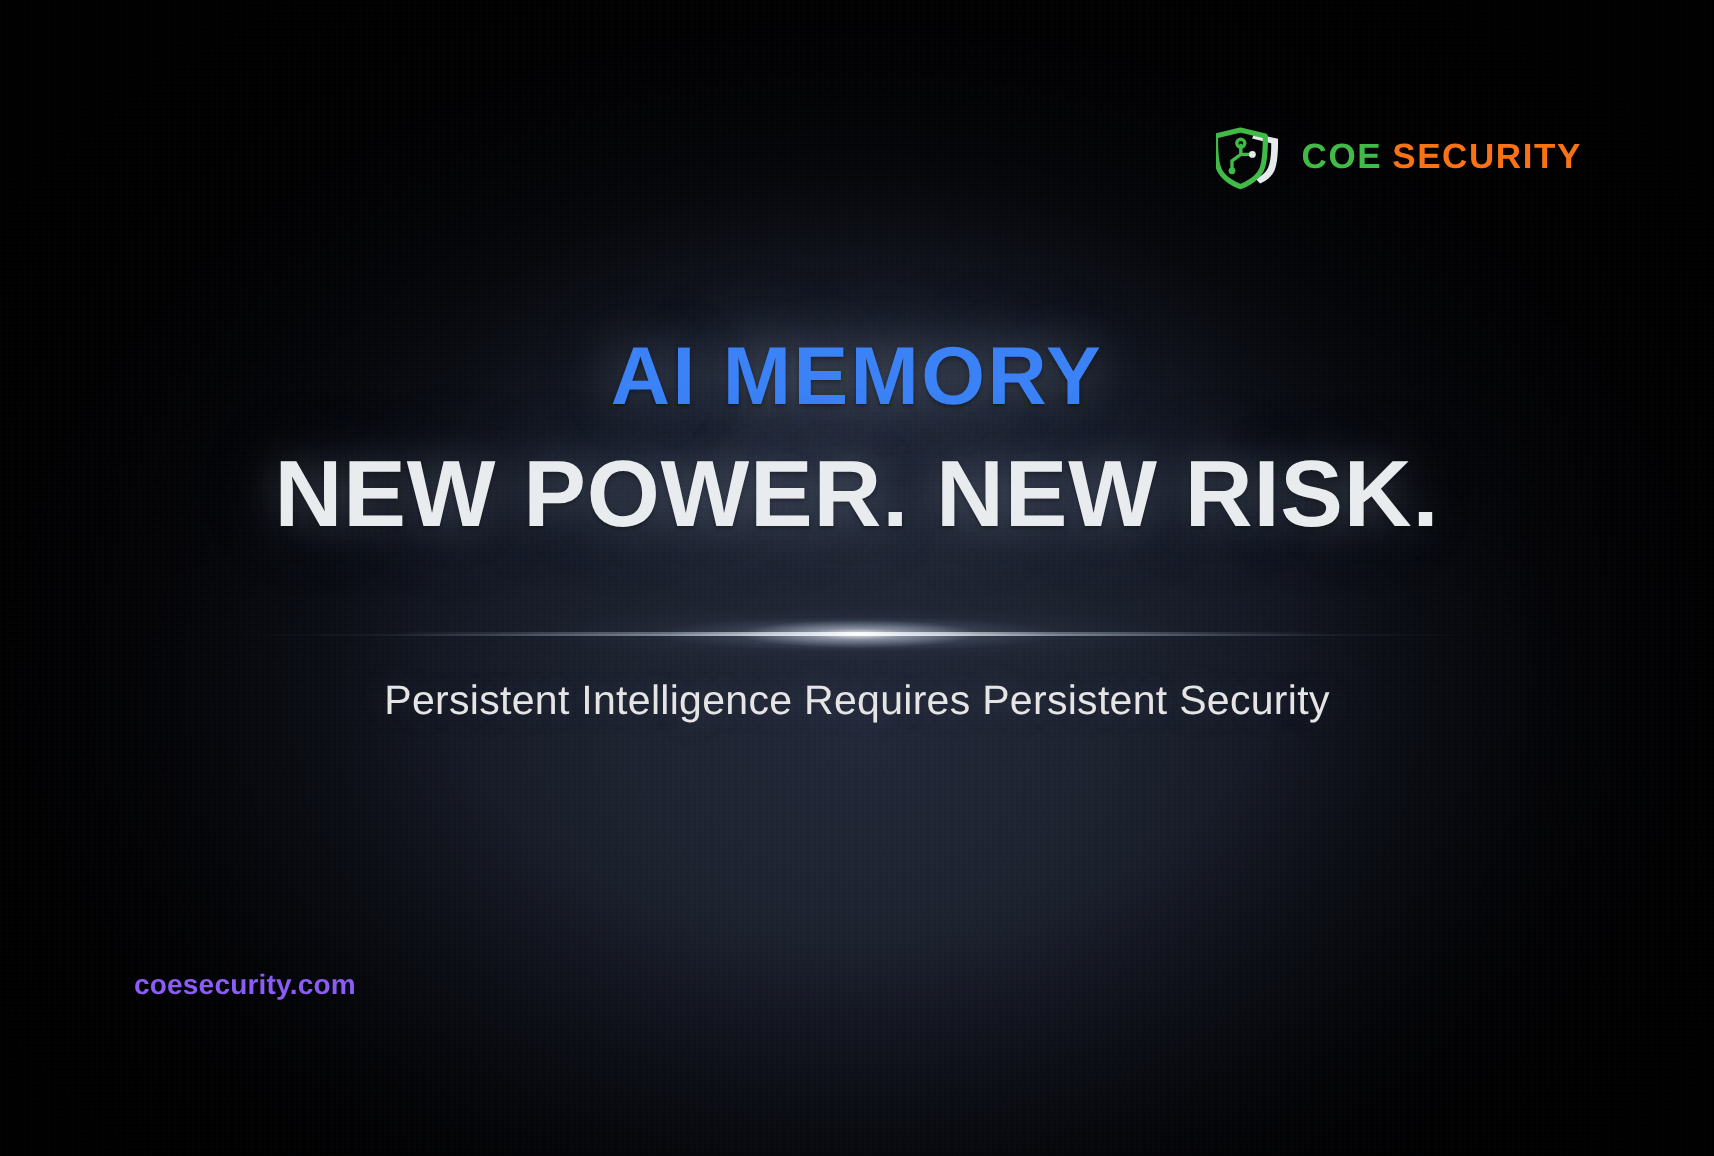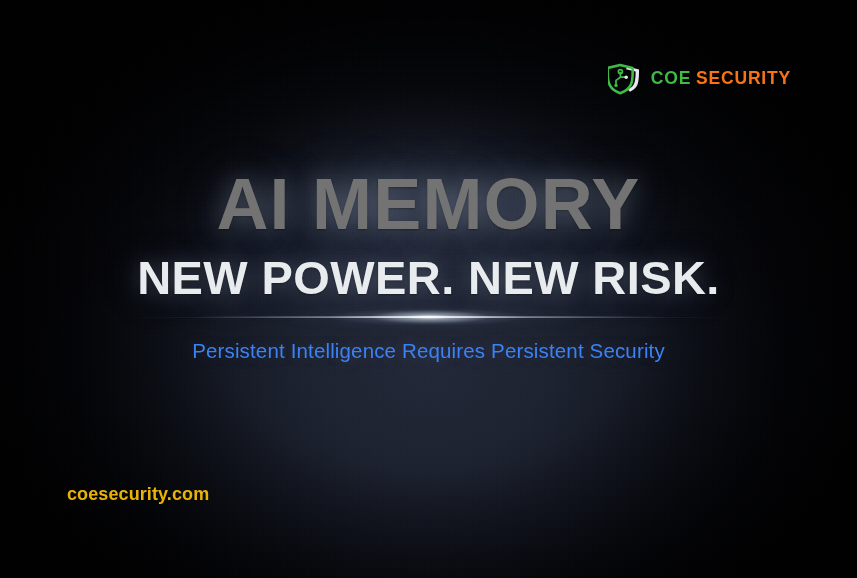--- a/index.html
+++ b/index.html
@@ -120,25 +120,25 @@
   .headline-block {
     position: absolute;
     left: 0;
     right: 0;
     top: 168px;
     text-align: center;
   }
 
   .title-main {
     margin: 0;
-    font-size: 72px;
+    font-size: 41px;
     font-weight: 700;
     letter-spacing: 1.2px;
     line-height: 1.0;
-    color: #737373;
+    color: #3b82f6;
     text-shadow:
       0 0 26px rgba(186, 202, 226, 0.36),
       0 0 58px rgba(120, 140, 175, 0.22),
       0 1px 2px rgba(0, 0, 0, 0.55);
   }
 
   .title-sub {
     margin: 14px 0 0 0;
     font-size: 47px;
     font-weight: 700;
@@ -212,33 +212,33 @@
   .tagline {
     position: absolute;
     left: 0;
     right: 0;
     top: 339px;
     margin: 0;
     text-align: center;
     font-size: 20.5px;
     font-weight: 400;
     letter-spacing: 0.15px;
-    color: #3b82f6;
+    color: #e5e5e5;
     text-shadow: 0 0 16px rgba(150, 166, 192, 0.22);
   }
 
   
   .footer-url {
     position: absolute;
     left: 67px;
     top: 484px;
-    font-size: 18px;
+    font-size: 14px;
     font-weight: 600;
     letter-spacing: 0.1px;
-    color: #eab308;
+    color: #8b5cf6;
   }
 </style>
 </head>
 <body>
 
 <div id="slide">
 
   <div class="bg-base"></div>
   <div class="bg-glow"></div>
   <div class="bg-halo"></div>

